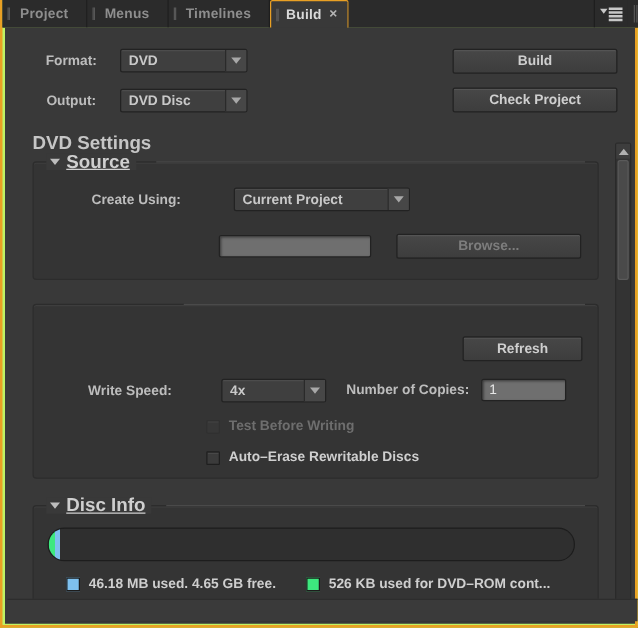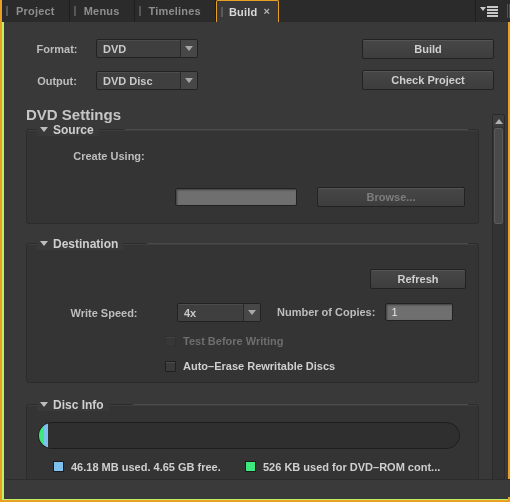--- a/index.html
+++ b/index.html
@@ -182,22 +182,23 @@
     height: 13px;
   }
   .tri {
     width: 0; height: 0;
     border-left: 4px solid transparent;
     border-right: 4px solid transparent;
     border-top: 5px solid #bdbdbd;
     margin-right: 5px;
   }
   .group-head .ttl {
-    font-size: 12px; font-weight: bold; color: #cfcfcf;
+    font-size: 15px; font-weight: bold; color: #cfcfcf;
     white-space: nowrap;
+    text-decoration: underline;
   }
   .group-rule {
     position: absolute;
     top: -1px; height: 1px;
     background: #4a4a4a;
   }
 
   
   .chk-row { position: absolute; display: flex; align-items: center; }
   .chk {
@@ -218,21 +219,21 @@
     height: 27px;
     background: #2f2f2f;
     border: 1px solid #1d1d1d;
     border-radius: 14px;
     overflow: hidden;
     box-shadow: inset 0 1px 2px rgba(0,0,0,.5);
     display: flex;
   }
   .cap-seg { height: 100%; }
 
-  .legend { position: absolute; display: flex; align-items: flex-start; }
+  .legend { position: absolute; display: flex; align-items: flex-end; }
   .sw {
     width: 11px; height: 11px;
     border: 1px solid #1c1c1c;
     margin-right: 7px;
   }
   .legend .ltext {
     font-size: 11px; font-weight: bold; color: #cfcfcf;
     white-space: nowrap;
   }
 
@@ -345,31 +346,33 @@
 
     <div class="group" style="left:22px; top:107px; width:453px; height:95px;">
       <div class="group-head">
         <span class="tri"></span>
         <span class="ttl">Source</span>
       </div>
       <div class="group-rule" style="left:98px; right:10px;"></div>
 
       <div class="row" style="left:12px; top:20px;">
         <span class="lbl" style="width:140px;">Create Using:</span>
+        <div class="combo" style="width:141px; margin-left:8px;">
+          <span class="val">Current Project</span>
+          <span class="arrowbox">
+              <i class="caret"></i>
+            </span>
+        </div>
       </div>
 
       <div class="tinput" style="position:absolute; left:148px; top:58px; width:122px;"></div>
       <div class="btn disabled" style="position:absolute; left:290px; top:57px; width:148px;">Browse...</div>
     </div>
 
     <div class="group" style="left:22px; top:221px; width:453px; height:140px;">
-      <div class="group-head">
-        <span class="tri"></span>
-        <span class="ttl">Destination</span>
-      </div>
       <div class="group-rule" style="left:120px; right:10px;"></div>
 
       <div class="btn" style="position:absolute; left:343px; top:25px; width:96px;">Refresh</div>
 
       <div class="row" style="left:12px; top:59px;">
         <span class="lbl" style="width:130px;">Write Speed:</span>
         <div class="combo" style="width:84px; margin-left:8px;">
           <span class="val">4x</span>
           <span class="arrowbox">
               <i class="caret"></i>

